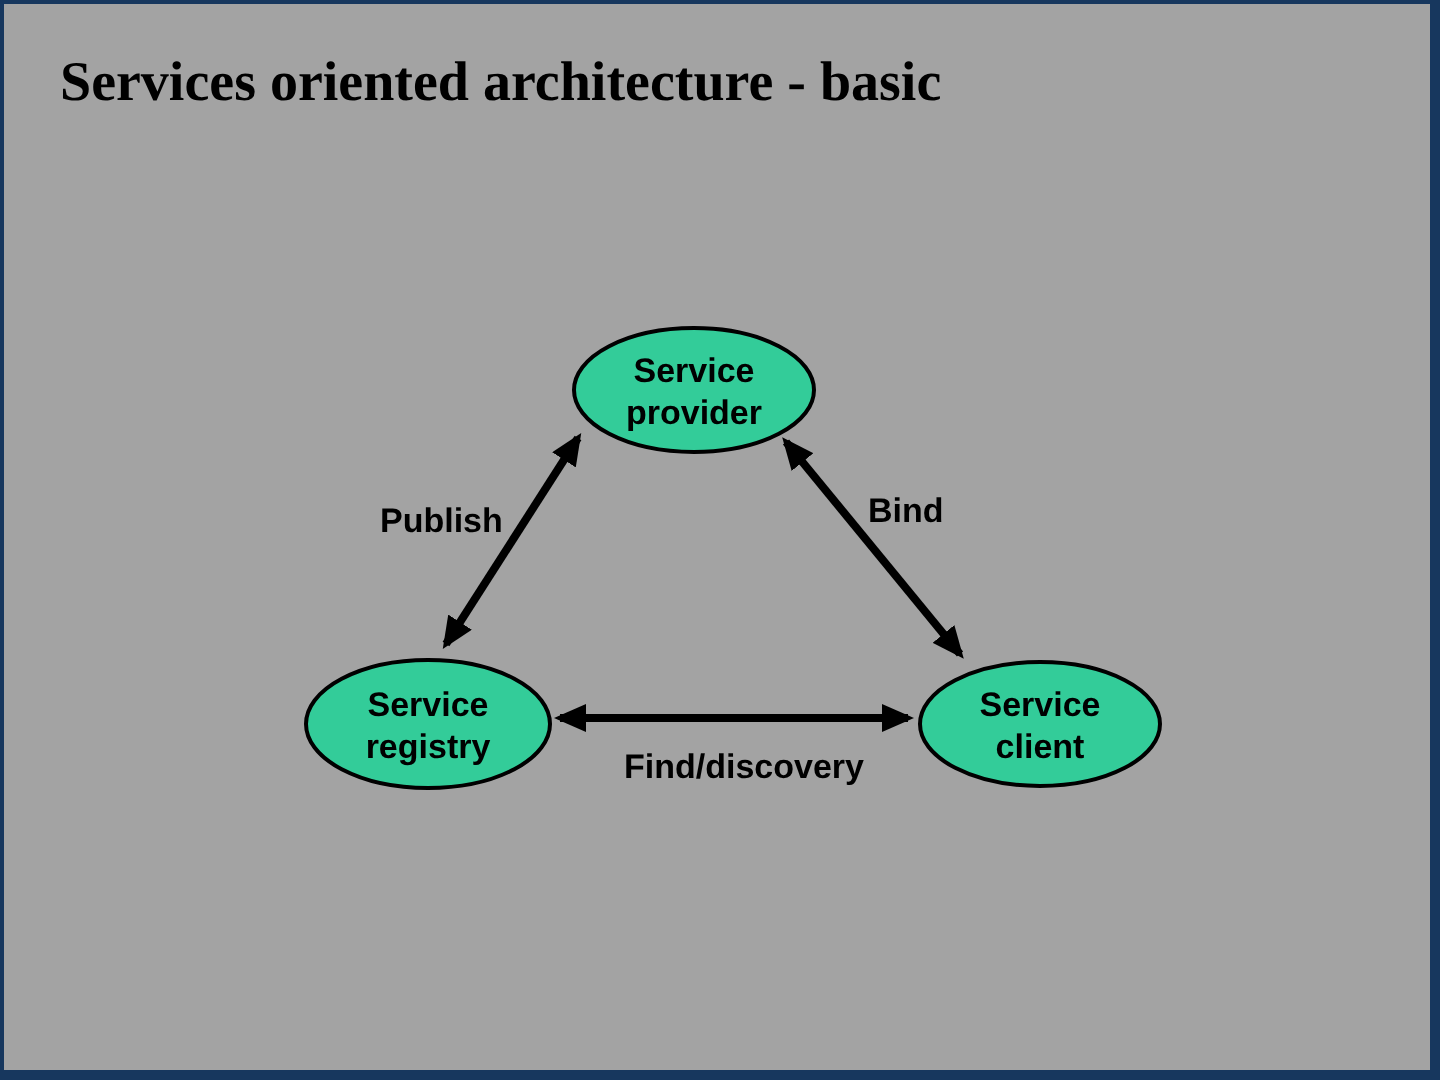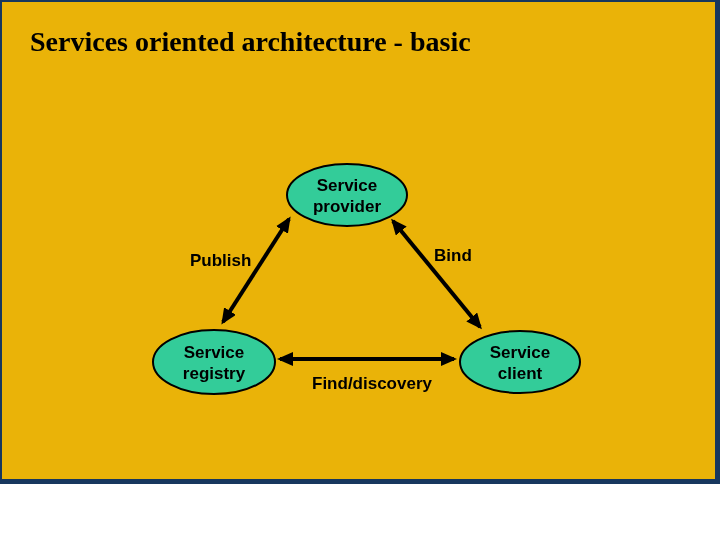--- a/index.html
+++ b/index.html
@@ -6,23 +6,23 @@
     margin: 0;
     padding: 0;
     width: 720px;
     height: 540px;
     overflow: hidden;
     background: #ffffff;
   }
   .slide {
     position: relative;
     width: 720px;
-    height: 484px;
+    height: 540px;
     box-sizing: border-box;
-    background: #eab308;
+    background: #a3a3a3;
     border-top: 2px solid #17375e;
     border-left: 2px solid #17375e;
     border-right: 5px solid #17375e;
     border-bottom: 5px solid #17375e;
     font-family: "Liberation Sans", sans-serif;
   }
   .slide-title {
     position: absolute;
     left: 28px;
     top: 24px;

